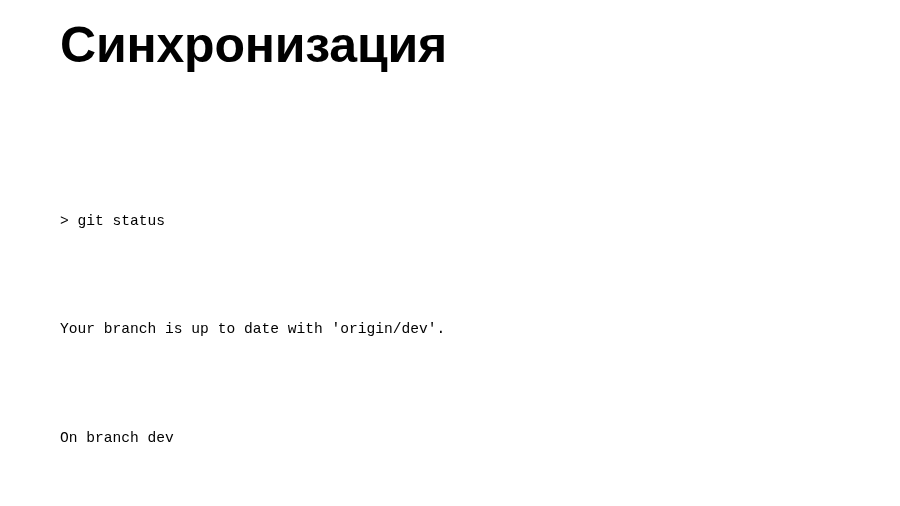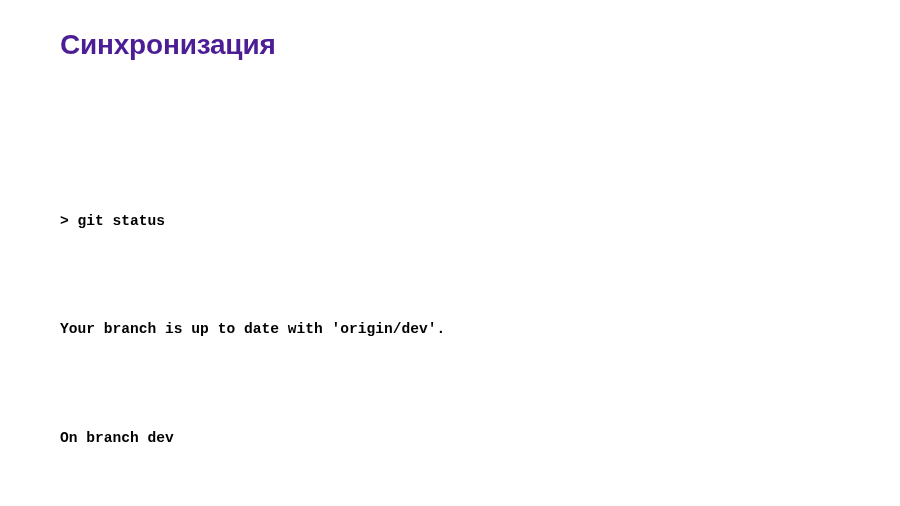--- a/index.html
+++ b/index.html
@@ -18,41 +18,40 @@
   }
   .slide {
     position: absolute;
     inset: 0;
     background: #ffffff;
   }
   .slide-title {
     position: absolute;
     left: 60px;
     top: 22px;
-    font-size: 28px;
+    font-size: 50px;
     font-weight: bold;
     line-height: 46px;
-    color: #4c1d95;
+    color: #000000;
     letter-spacing: -0.2px;
     white-space: pre;
   }
   .terminal-block {
     position: absolute;
     left: 60px;
     top: 126px;
     font-family: "Liberation Mono", "DejaVu Sans Mono", monospace;
     font-size: 14.6px;
     line-height: 27.2px;
     color: #000000;
     white-space: pre;
   }
   .term-line {
     white-space: pre;
     color: #000000;
-    font-weight: bold;
   }
 </style>
 </head>
 <body>
 
 <div class="slide">
 
   <div class="slide-title">Синхронизация</div>
 
   <div class="terminal-block">

